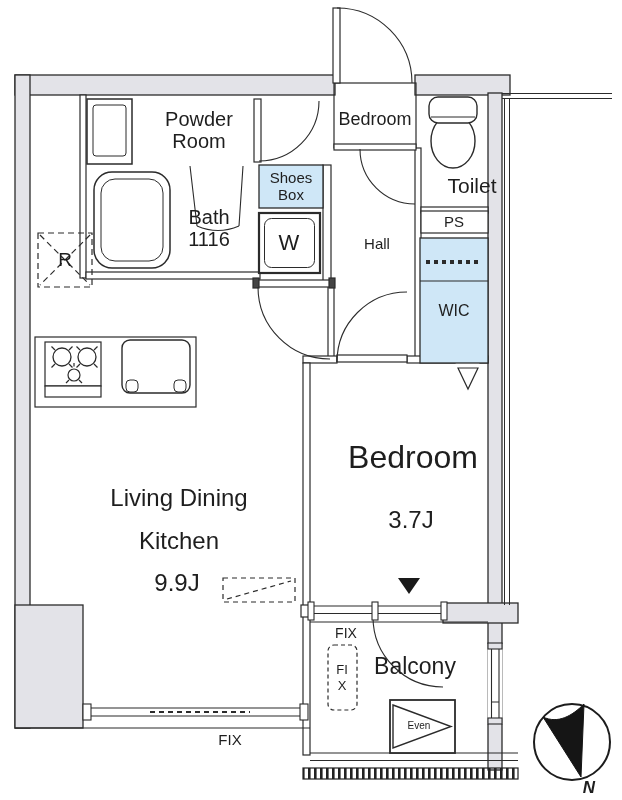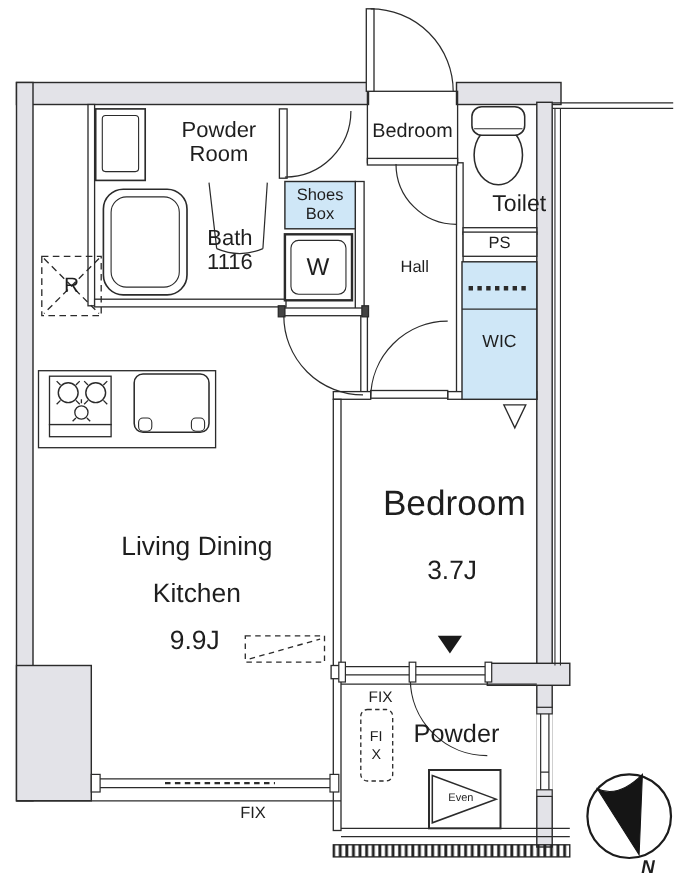--- a/index.html
+++ b/index.html
@@ -189,19 +189,19 @@
   <div class="lbl nowrap" style="left:289px;top:243px;font-size:22px;">W</div>
   <div class="lbl nowrap" style="left:377px;top:244px;font-size:15px;">Hall</div>
   <div class="lbl nowrap" style="left:454px;top:222px;font-size:15px;">PS</div>
   <div class="lbl nowrap" style="left:454px;top:311px;font-size:16px;">WIC</div>
   <div class="lbl nowrap" style="left:65px;top:260px;font-size:19px;">R</div>
   <div class="lbl nowrap" style="left:413px;top:458px;font-size:32px;">Bedroom</div>
   <div class="lbl nowrap" style="left:411px;top:520px;font-size:24px;">3.7J</div>
   <div class="lbl nowrap" style="left:179px;top:541px;font-size:24px;">Kitchen</div>
   <div class="lbl nowrap" style="left:179px;top:498px;font-size:24px;">Living Dining</div>
   <div class="lbl nowrap" style="left:177px;top:583px;font-size:24px;">9.9J</div>
-  <div class="lbl nowrap" style="left:415px;top:667px;font-size:23px;">Powder</div>
+  <div class="lbl nowrap" style="left:415px;top:667px;font-size:23px;">Balcony</div>
   <div class="lbl nowrap" style="left:230px;top:740px;font-size:15px;">FIX</div>
   <div class="lbl nowrap" style="left:346px;top:634px;font-size:14px;">FIX</div>
   <div class="lbl vert" style="left:342px;top:678px;width:12px;font-size:13px;">FIX</div>
   <div class="lbl nowrap" style="left:419px;top:726px;font-size:10px;">Even</div>
   <div class="lbl nowrap" style="left:589px;top:788px;font-size:17px;font-style:italic;font-weight:bold;">N</div>
 </div>
 
 </body></html>

